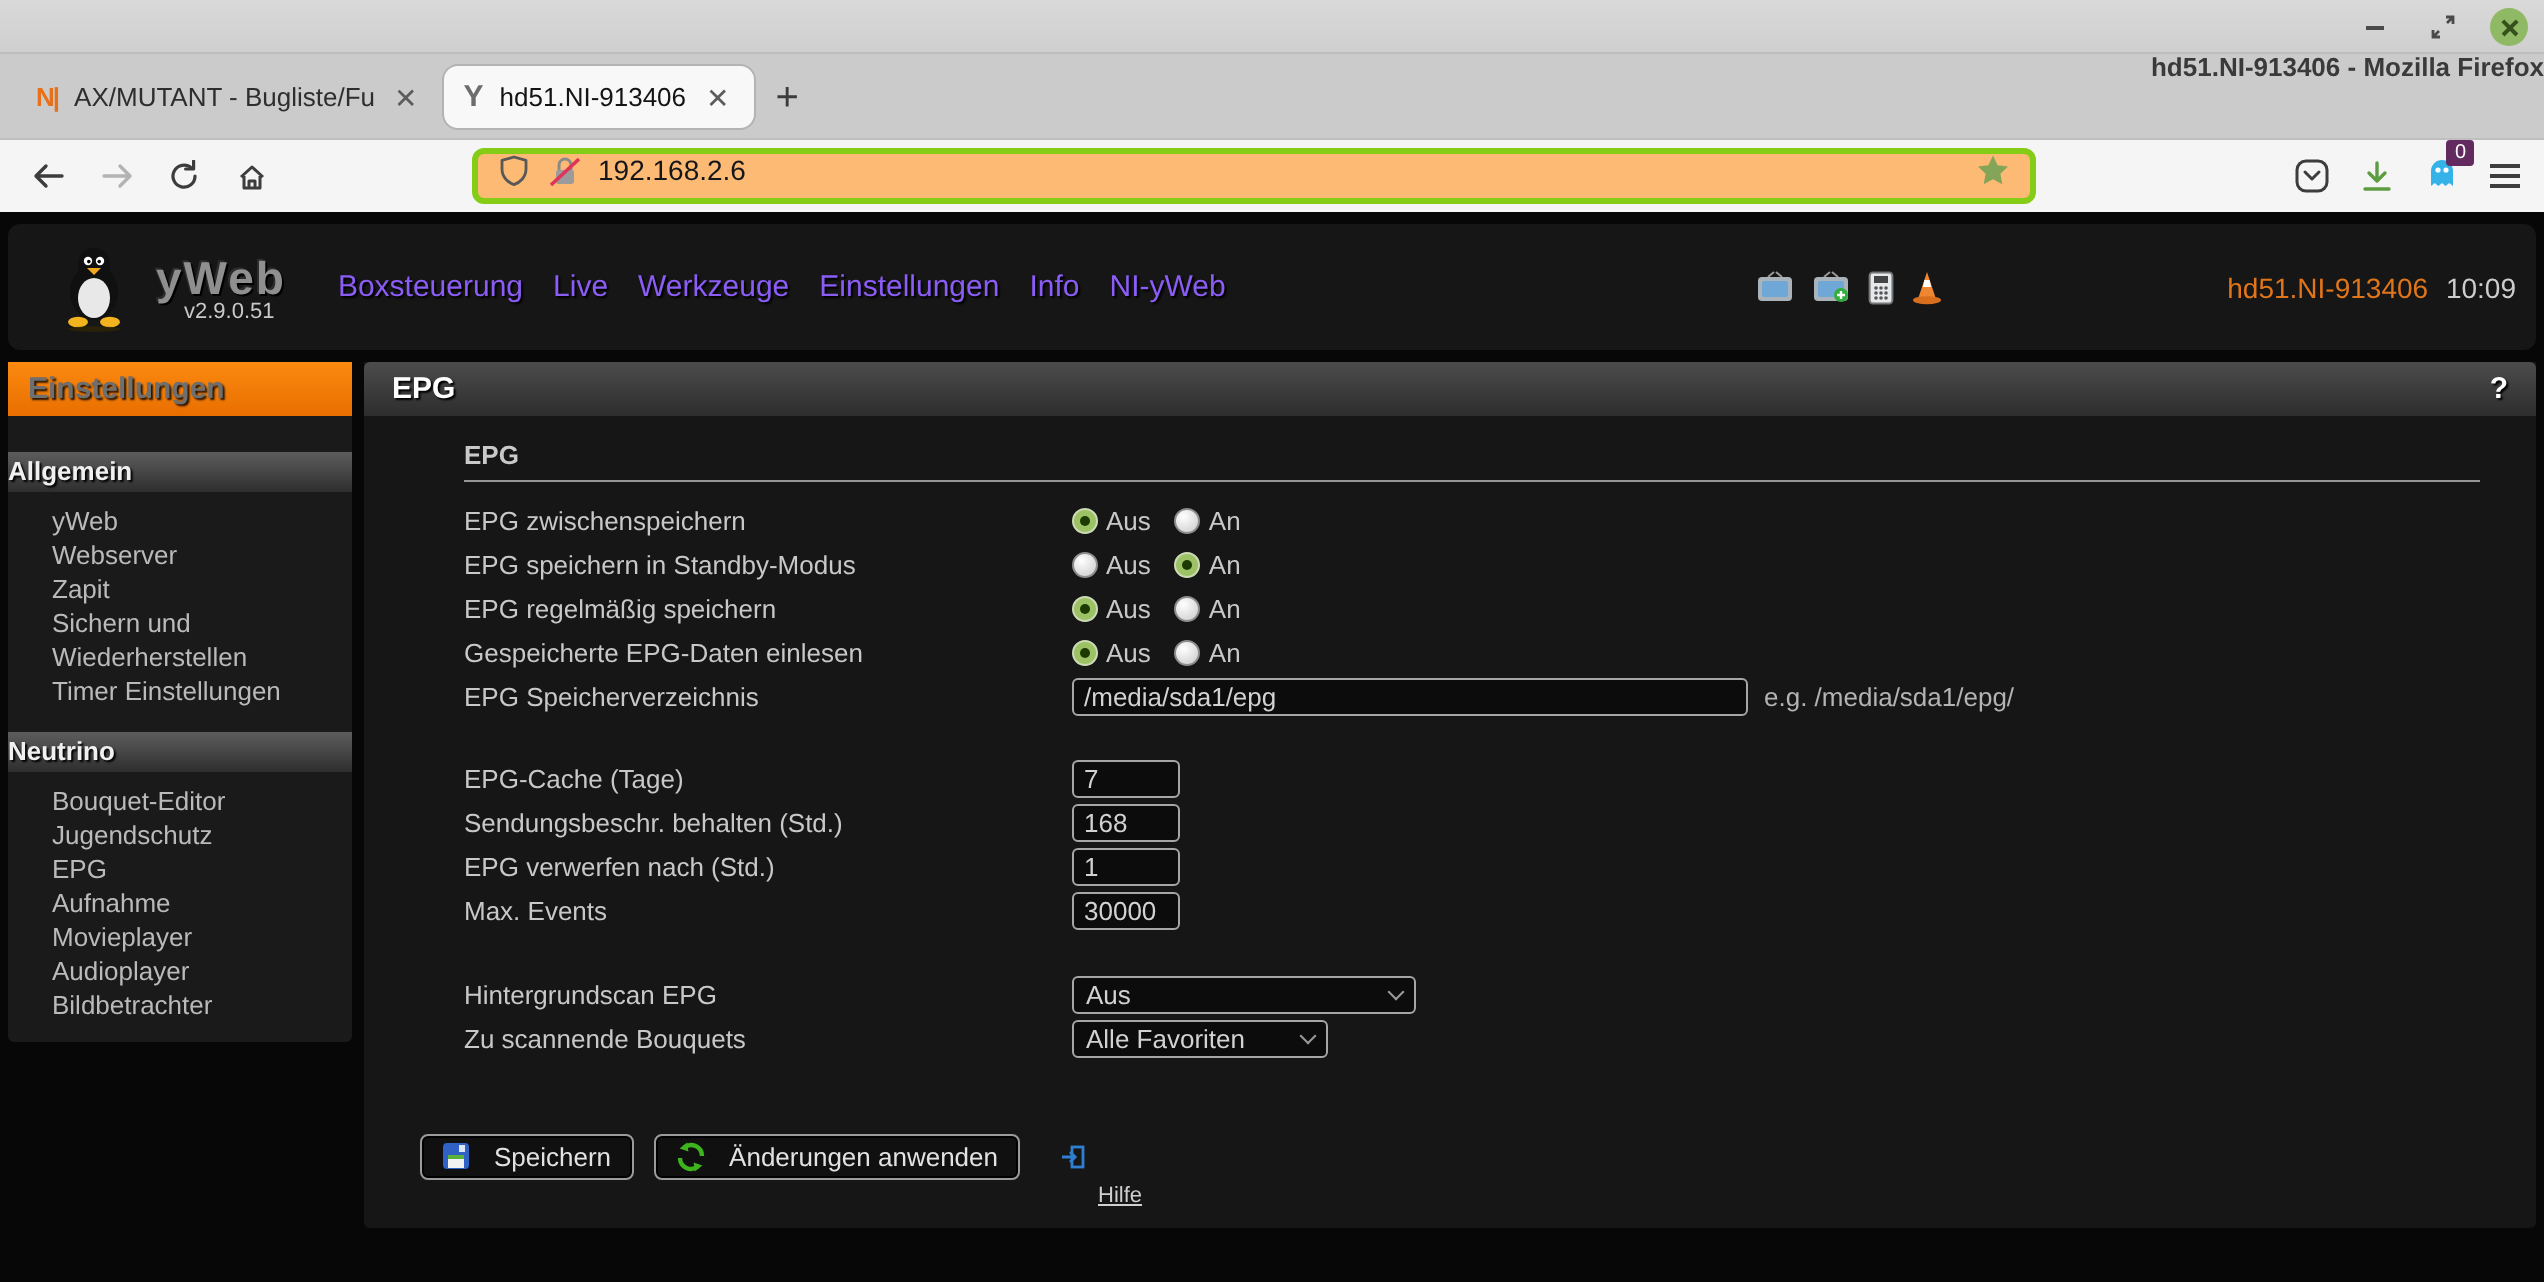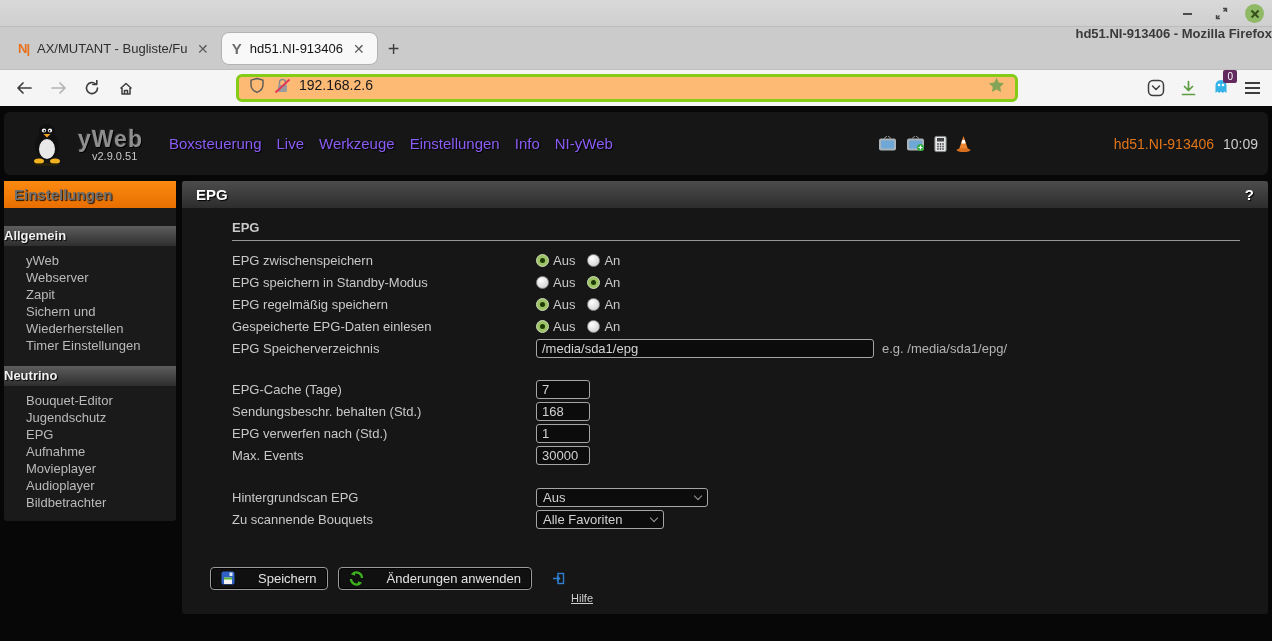--- a/index.html
+++ b/index.html
@@ -94,21 +94,21 @@
   .hint { color:#b3b3b3; margin-left:8px; font-size:13px; }
   .gap1 { margin-top:19px; } .gap2 { margin-top:20px; }
   .selbox { background:#0c0c0c; border:1px solid #a6a6a6; border-radius:3px; color:#d2d2d2;
     font-size:13px; height:19px; display:inline-flex; align-items:center; padding:0 6px;
     justify-content:space-between; }
   .sel1 { width:172px; } .sel2 { width:128px; }
   .chev { width:6px; height:6px; border-right:1.6px solid #9a9a9a; border-bottom:1.6px solid #9a9a9a;
     transform:rotate(45deg); margin-top:-3px; }
 
   .buttons-row { margin:22px 0 0 28px; display:flex; align-items:center; }
-  .btn { display:inline-flex; align-items:center; gap:23px; background:#101010; border:1px solid #9b9b9b;
+  .btn { display:inline-flex; align-items:center; gap:12px; background:#101010; border:1px solid #9b9b9b;
     border-radius:4px; box-shadow:inset 0 0 0 1px #000; padding:3px 10px; color:#e2e2e2;
     font-size:13px; margin-right:10px; cursor:pointer; }
   .help-link { display:inline-flex; align-items:center; gap:6px; margin-left:10px; }
   .help-link a { color:#cfcfcf; font-size:11px;margin-top:40px; }
 </style>
 </head>
 <body>
 
 <div class="titlebar">
   <div class="title-text">hd51.NI-913406 - Mozilla Firefox</div>

